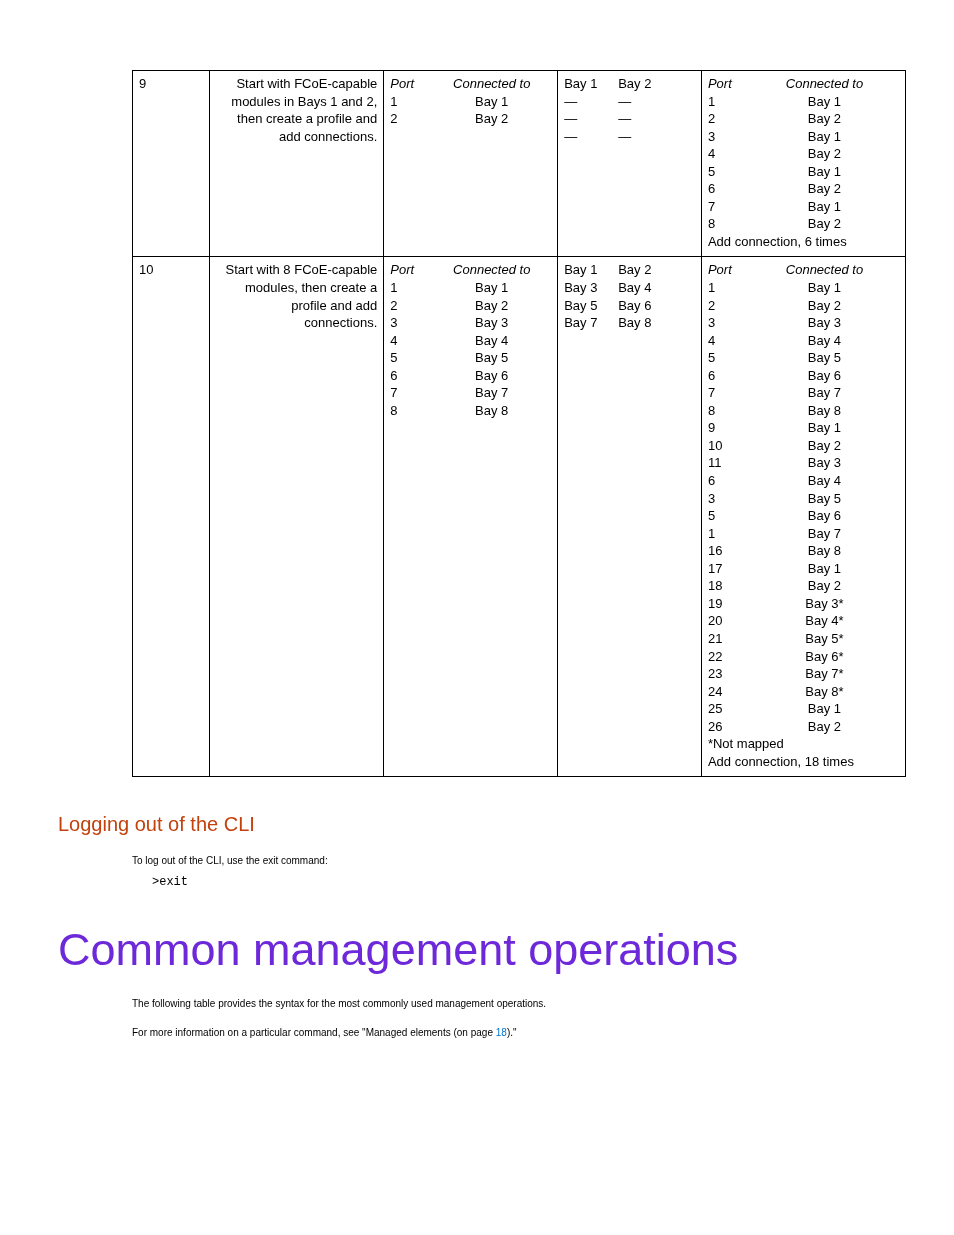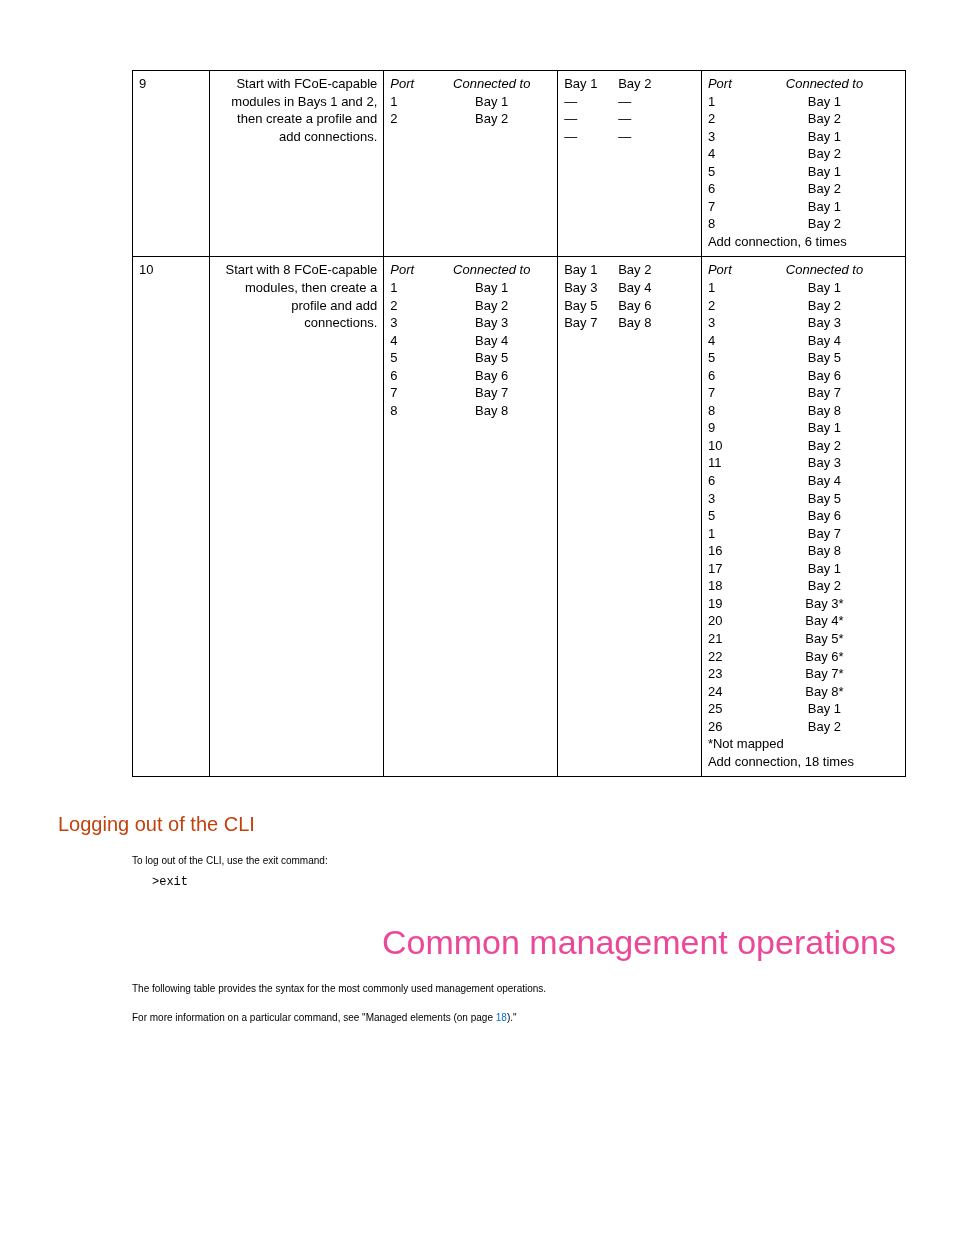--- a/index.html
+++ b/index.html
@@ -41,26 +41,25 @@
   h2.sect {
     font-family: "Arial Narrow", Arial, sans-serif;
     color: #c2410c;
     font-weight: 400;
     font-size: 20px;
     margin: 34px 0 10px 0;
     font-stretch: condensed;
   }
   h1.sect {
     font-family: "Arial Narrow", Arial, sans-serif;
-    color: #ec4899;
+    color: #6d28d9;
     font-weight: 400;
-    font-size: 34px;
+    font-size: 45px;
     margin: 30px 0 14px 0;
     font-stretch: condensed;
-    text-align: right;
   }
   p.body {
     margin: 16px 0 6px 74px;
     font-size: 10px;
   }
   .mono {
     font-family: "Courier New", Courier, monospace;
     font-size: 12px;
     margin-left: 94px;
   }

